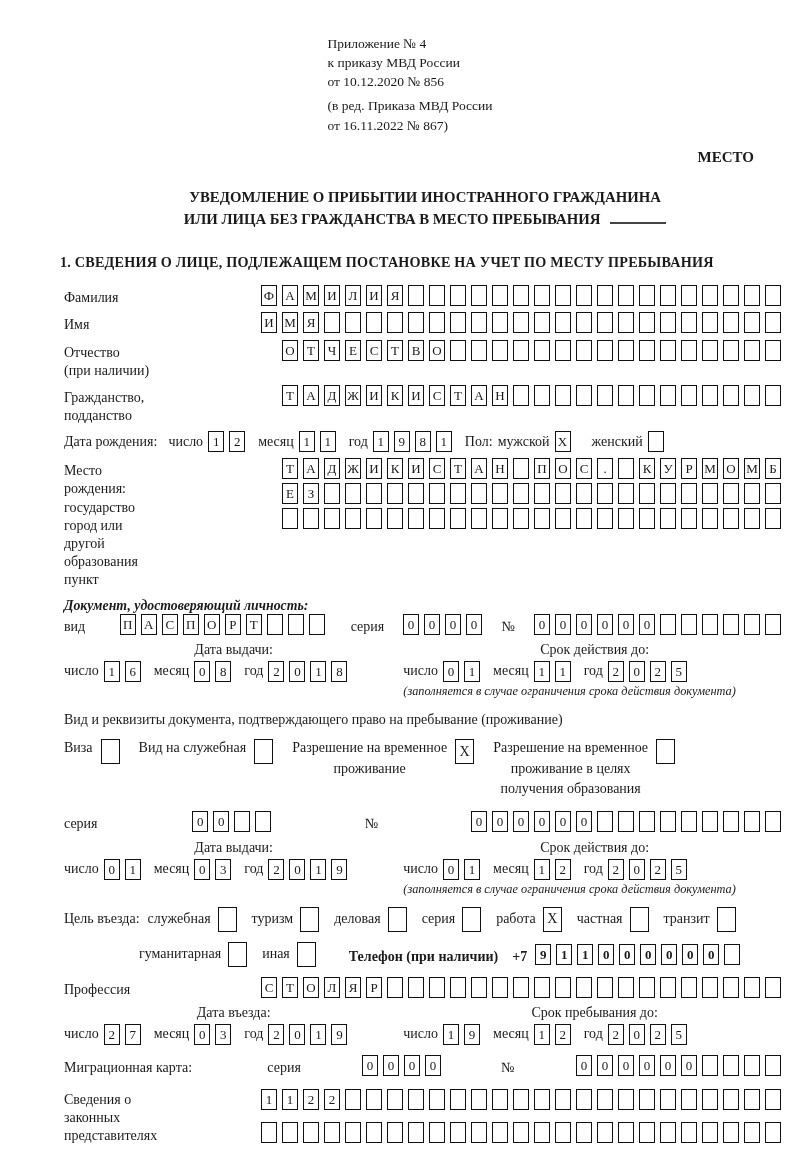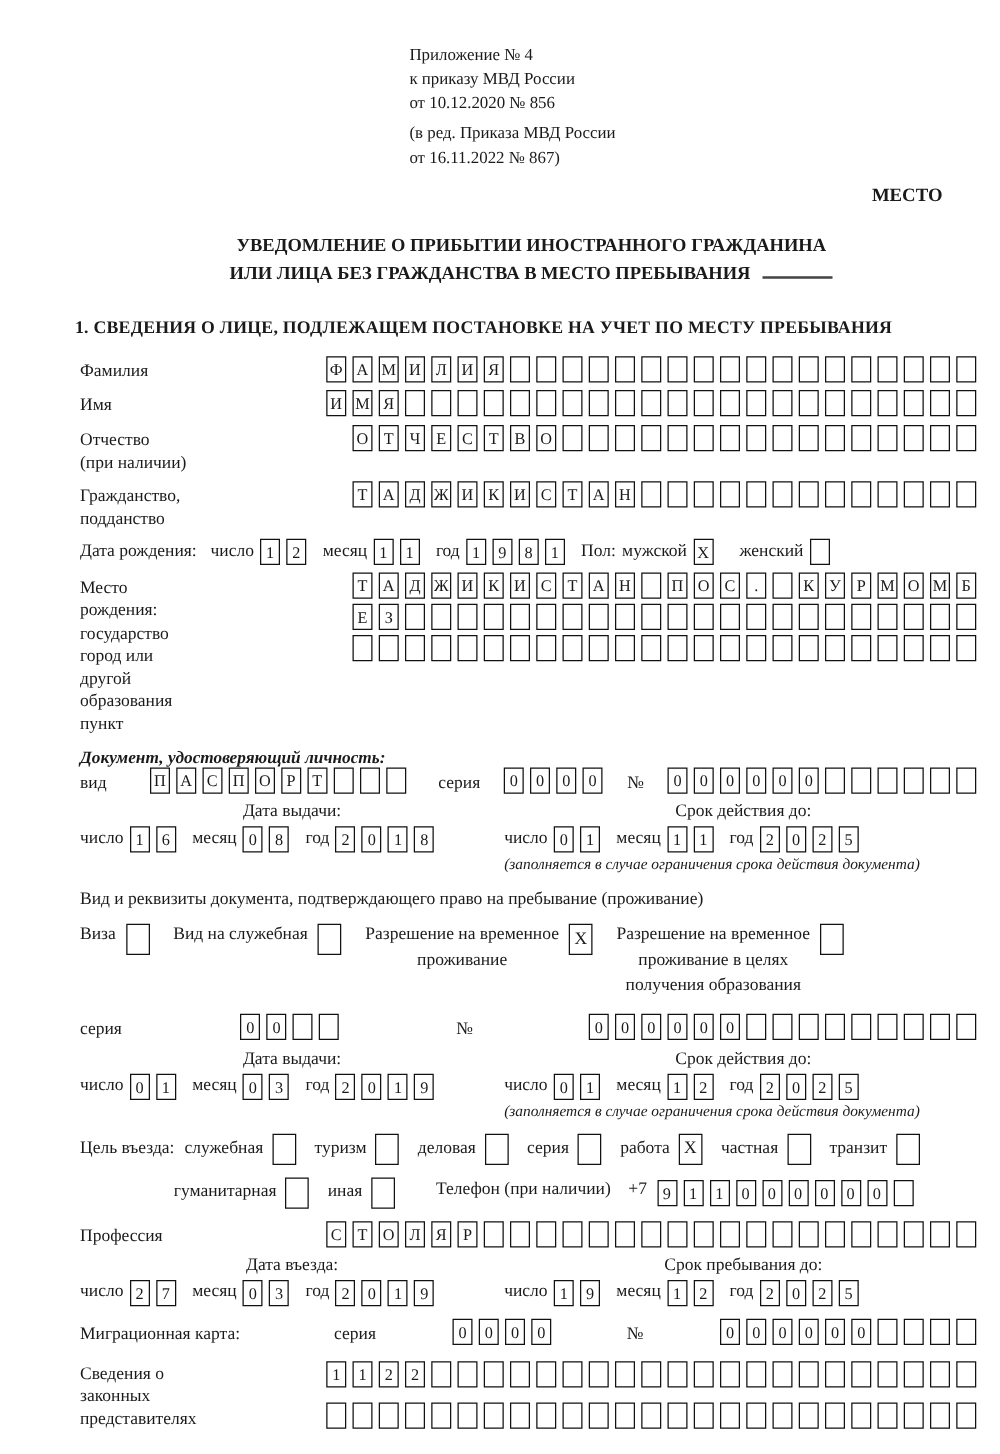--- a/index.html
+++ b/index.html
@@ -59,21 +59,21 @@
   .permit .plabel{font-size:14px;text-align:center;line-height:1.45;margin-right:8px;}
   .permit .cells{margin-top:1px;}
 
   
   .opts{display:flex;align-items:center;flex-wrap:nowrap;}
   .opt{display:flex;align-items:center;margin-right:10px;}
   .opt .olabel{font-size:14px;margin-right:7px;}
 
   .mt6{margin-top:6px;} .mt10{margin-top:10px;} .mt12{margin-top:12px;}
   .indent75{margin-left:75px;}
-  .phone{display:flex;align-items:flex-start;}
+  .phone{display:flex;align-items:flex-end;font-weight:bold;}
   .phone .plbl{font-size:14px;margin-right:14px;}
   .phone .pfx{font-size:14px;margin-right:8px;}
 </style>
 </head>
 <body>
 
 <div class="page">
 
   <div class="ref-wrap">
     <div class="ref">

